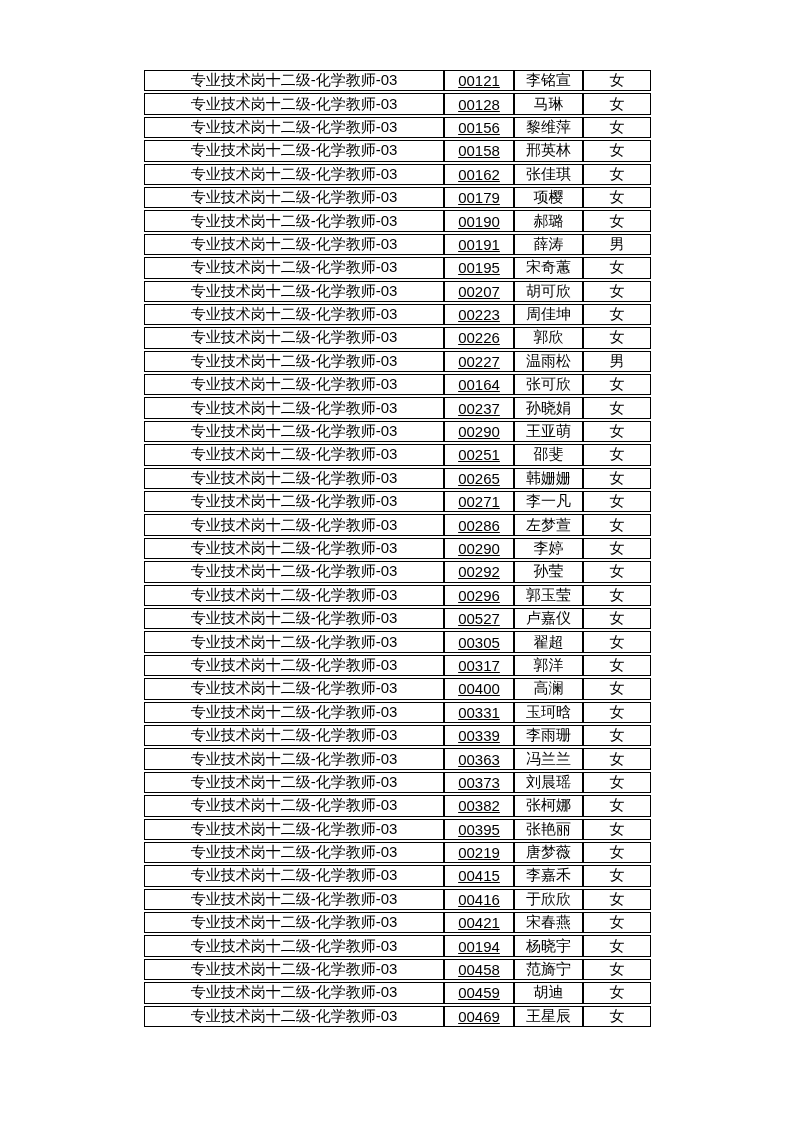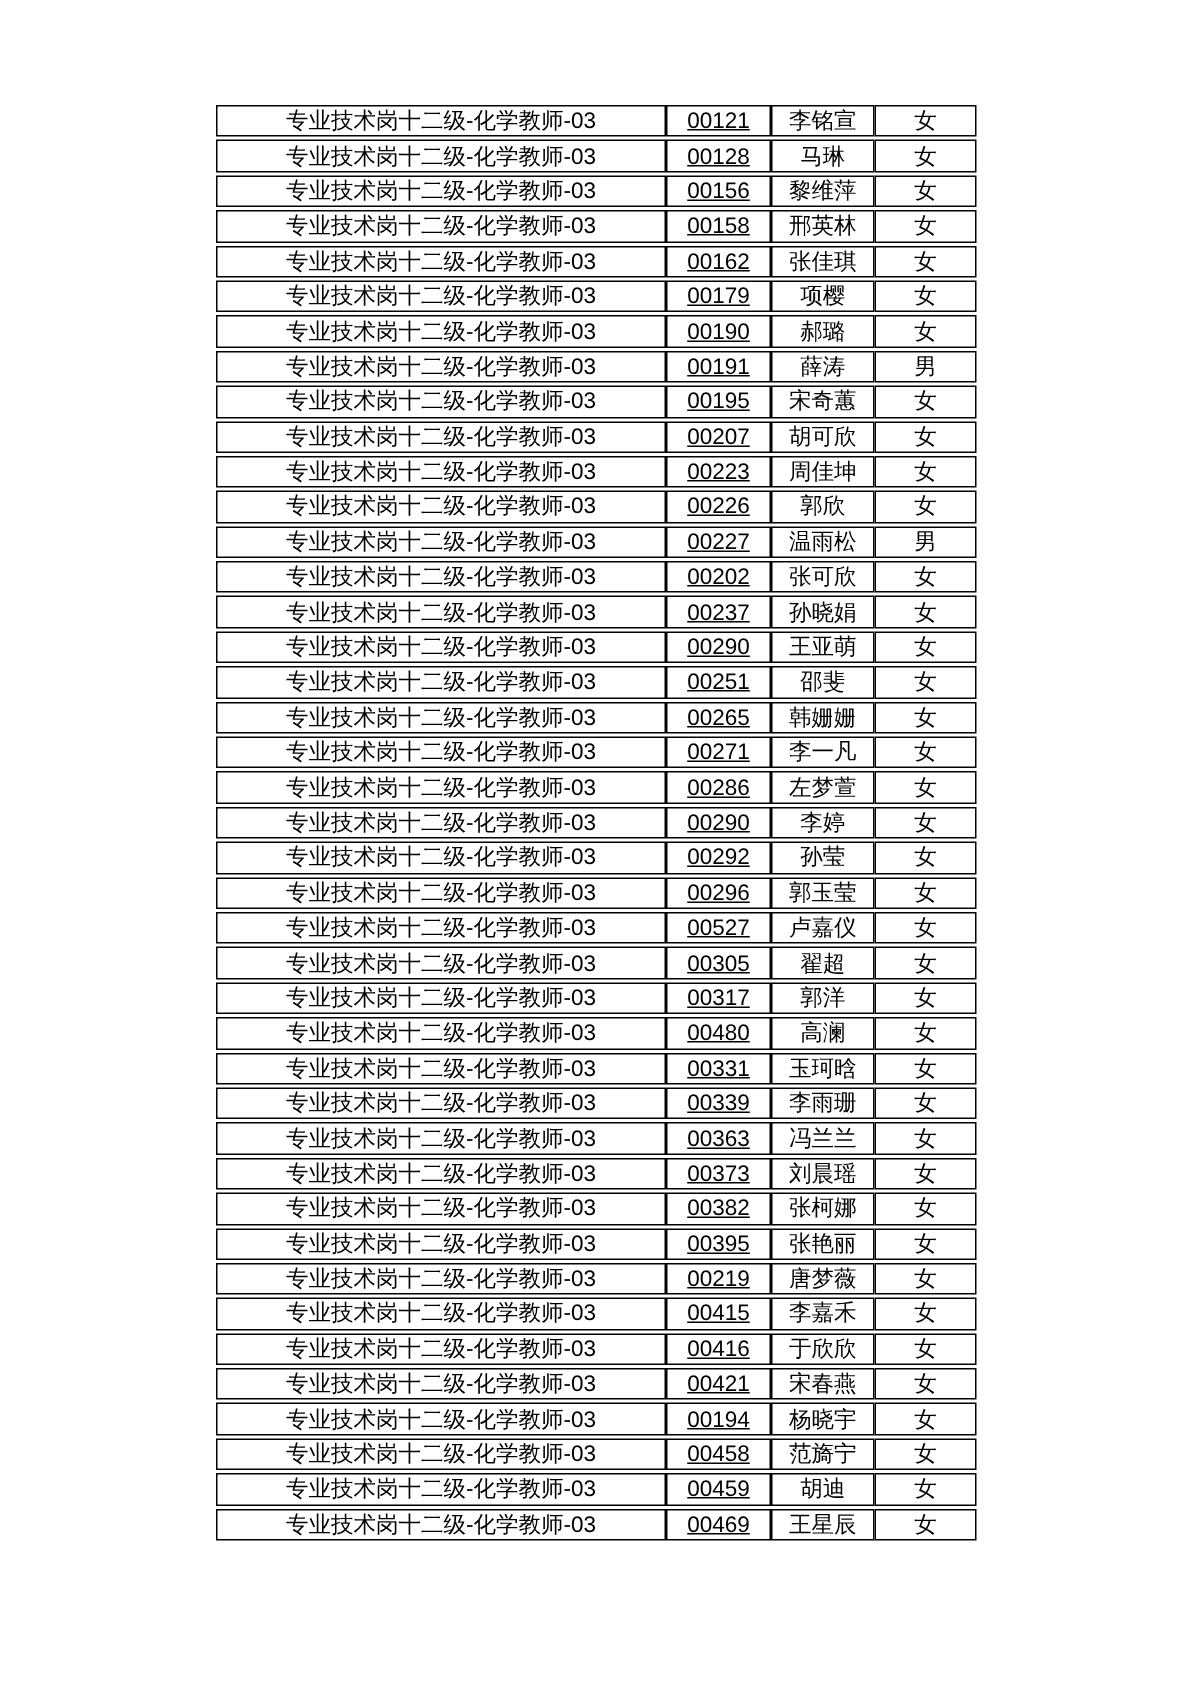--- a/index.html
+++ b/index.html
@@ -119,21 +119,21 @@
           <td class="col-gender">女</td>
         </tr>
         <tr>
           <td class="col-position">专业技术岗十二级-化学教师-03</td>
           <td class="col-code">00227</td>
           <td class="col-name">温雨松</td>
           <td class="col-gender">男</td>
         </tr>
         <tr>
           <td class="col-position">专业技术岗十二级-化学教师-03</td>
-          <td class="col-code">00202</td>
+          <td class="col-code">00164</td>
           <td class="col-name">张可欣</td>
           <td class="col-gender">女</td>
         </tr>
         <tr>
           <td class="col-position">专业技术岗十二级-化学教师-03</td>
           <td class="col-code">00237</td>
           <td class="col-name">孙晓娟</td>
           <td class="col-gender">女</td>
         </tr>
         <tr>
@@ -197,21 +197,21 @@
           <td class="col-gender">女</td>
         </tr>
         <tr>
           <td class="col-position">专业技术岗十二级-化学教师-03</td>
           <td class="col-code">00317</td>
           <td class="col-name">郭洋</td>
           <td class="col-gender">女</td>
         </tr>
         <tr>
           <td class="col-position">专业技术岗十二级-化学教师-03</td>
-          <td class="col-code">00480</td>
+          <td class="col-code">00400</td>
           <td class="col-name">高澜</td>
           <td class="col-gender">女</td>
         </tr>
         <tr>
           <td class="col-position">专业技术岗十二级-化学教师-03</td>
           <td class="col-code">00331</td>
           <td class="col-name">玉珂晗</td>
           <td class="col-gender">女</td>
         </tr>
         <tr>

